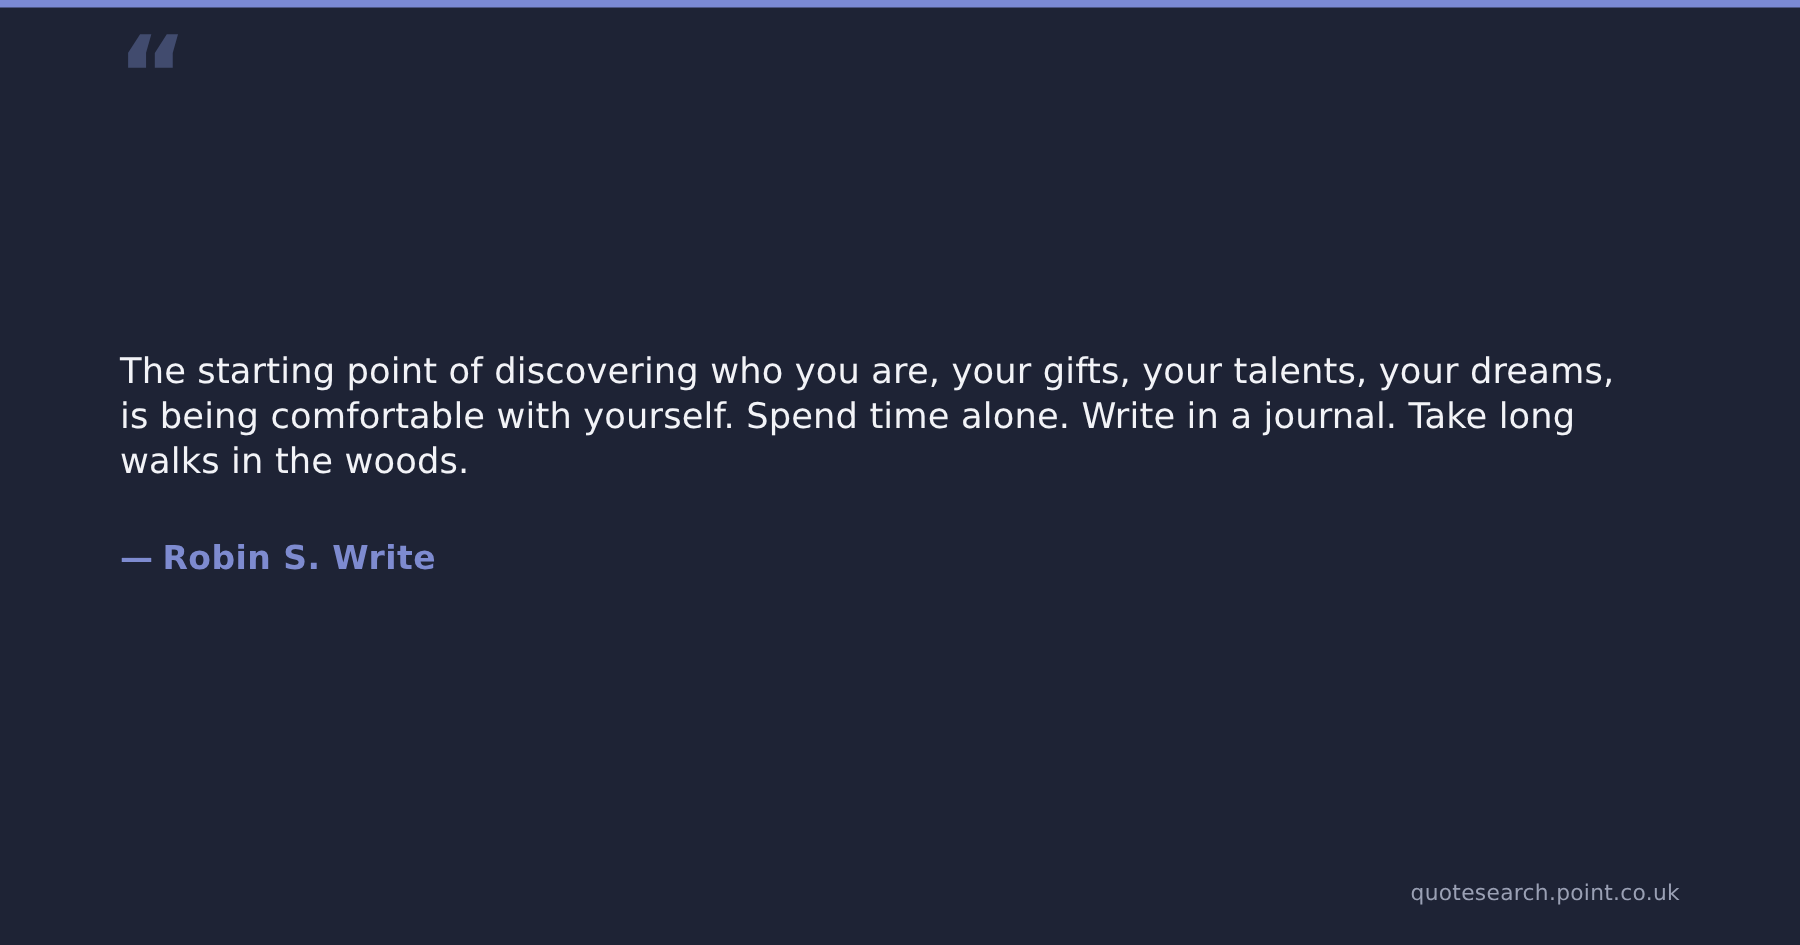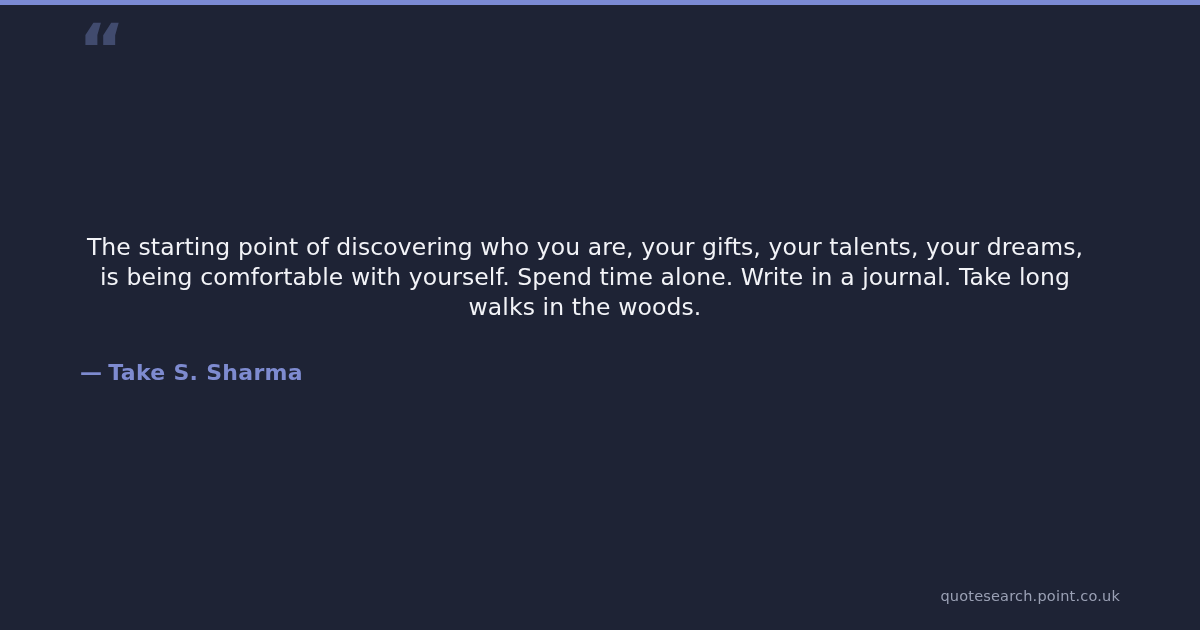--- a/index.html
+++ b/index.html
@@ -52,21 +52,20 @@
   }
 
   .quote-text {
     font-family: "DejaVu Sans", sans-serif;
     font-size: 23.5px;
     line-height: 30px;
     color: #f2f3f7;
     font-weight: 400;
     margin: 0;
     letter-spacing: 0.1px;
-    text-align: center;
   }
 
   .attribution {
     margin: 0;
     padding-top: 38px;
     font-family: "DejaVu Sans", sans-serif;
     font-size: 22px;
     font-weight: 700;
     color: #7e8bd0;
     letter-spacing: 0.3px;
@@ -93,19 +92,19 @@
 <div class="quote-card">
 
   <div class="accent-bar"></div>
 
   <div class="quote-mark">“</div>
 
   <div class="content">
     <p class="quote-text">The starting point of discovering who you are, your gifts, your talents, your dreams, is being comfortable with yourself. Spend time alone. Write in a journal. Take long walks in the woods.</p>
 
     <p class="attribution">
-      <span class="dash">—</span><span>Take S. Sharma</span>
+      <span class="dash">—</span><span>Robin S. Write</span>
     </p>
   </div>
 
   <div class="watermark">quotesearch.point.co.uk</div>
 
 </div>
 
 </body></html>

